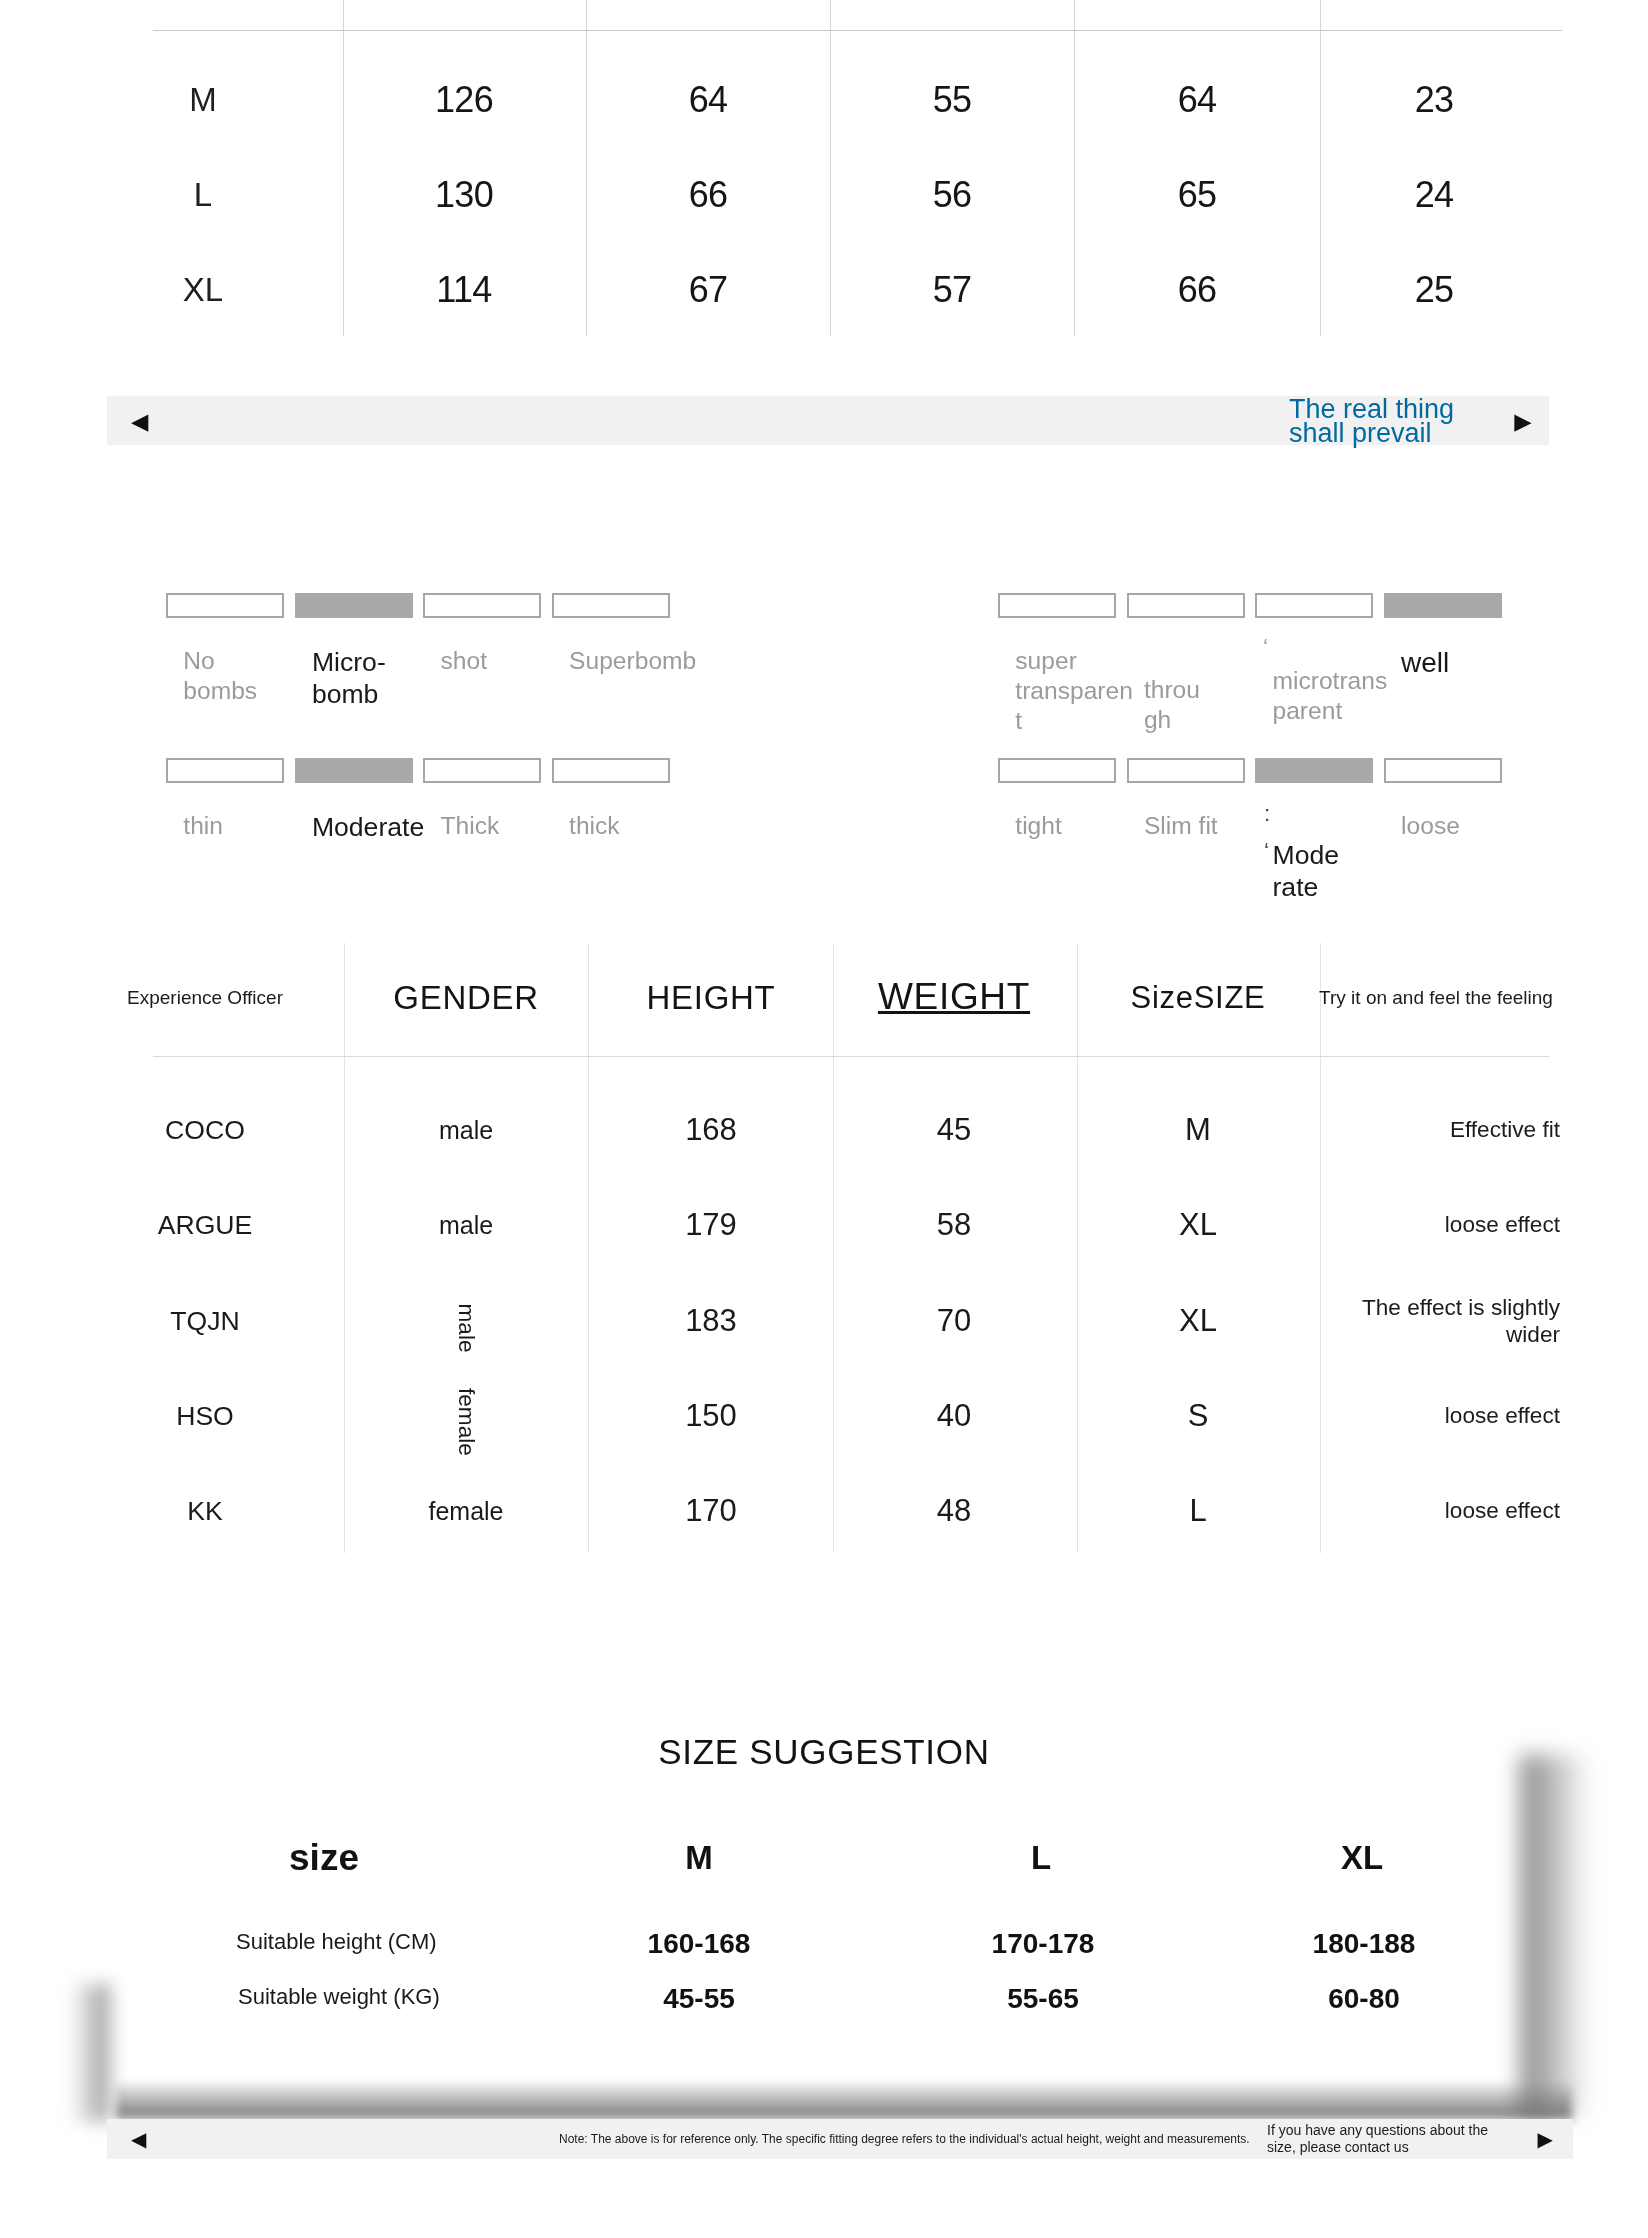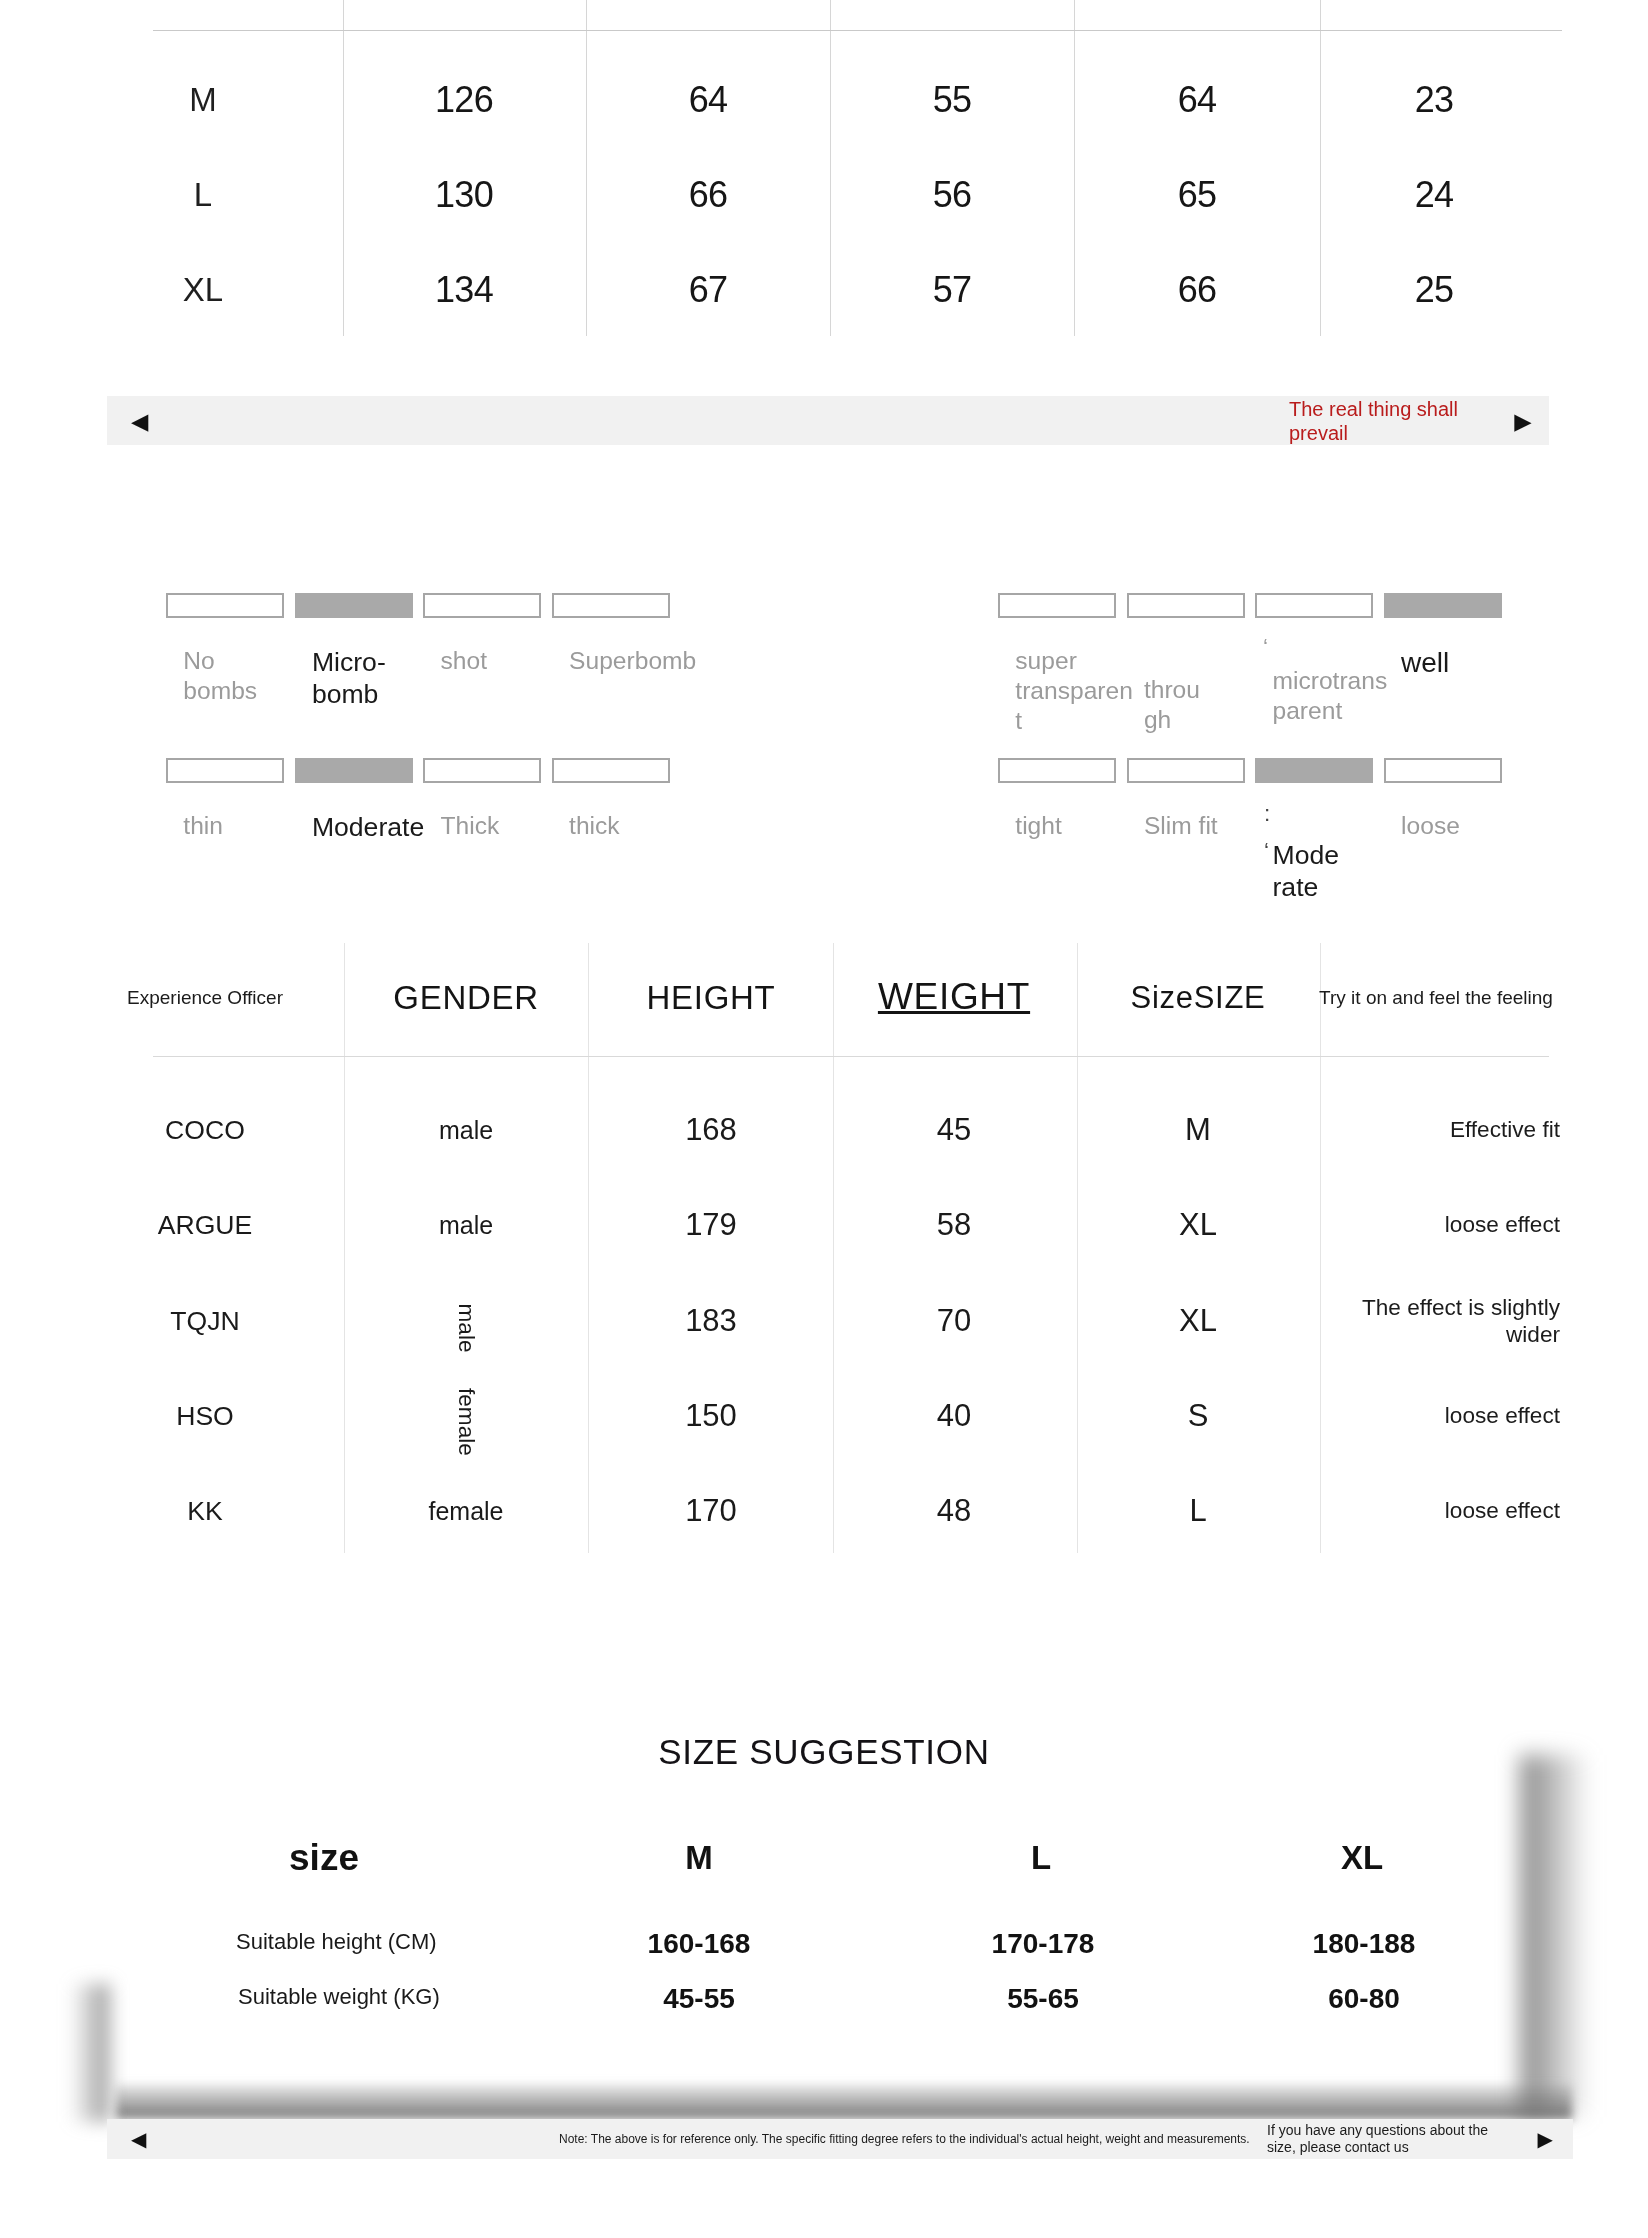--- a/index.html
+++ b/index.html
@@ -79,30 +79,30 @@
     <span class="abs ctr st-val" style="left:1434px;top:100px">23</span>
 
     <span class="abs ctr st-label" style="left:203px;top:195px">L</span>
     <span class="abs ctr st-val" style="left:464px;top:195px">130</span>
     <span class="abs ctr st-val" style="left:708px;top:195px">66</span>
     <span class="abs ctr st-val" style="left:952px;top:195px">56</span>
     <span class="abs ctr st-val" style="left:1197px;top:195px">65</span>
     <span class="abs ctr st-val" style="left:1434px;top:195px">24</span>
 
     <span class="abs ctr st-label" style="left:203px;top:290px">XL</span>
-    <span class="abs ctr st-val" style="left:464px;top:290px">134</span>
+    <span class="abs ctr st-val" style="left:464px;top:290px">114</span>
     <span class="abs ctr st-val" style="left:708px;top:290px">67</span>
     <span class="abs ctr st-val" style="left:952px;top:290px">57</span>
     <span class="abs ctr st-val" style="left:1197px;top:290px">66</span>
     <span class="abs ctr st-val" style="left:1434px;top:290px">25</span>
   </section>
 
   <div class="bar" style="left:107px;top:396px;width:1442px;height:49px">
     <span class="arrow" style="left:24px">◀</span>
-    <div class="bar-text" style="left:1182px;width:219px;font-size:20px;line-height:24px;color:#b91c1c;white-space:normal">The real thing shall prevail</div>
+    <div class="bar-text" style="left:1182px;width:219px;font-size:27px;line-height:24px;color:#0369a1;white-space:normal">The real thing shall prevail</div>
     <span class="arrow" style="right:17.3px">▶</span>
   </div>
 
   <div class="ind-group" style="left:166px;top:593px">
     <div class="ind-boxes">
       <div class="ind-box"></div>
       <div class="ind-box filled"></div>
       <div class="ind-box"></div>
       <div class="ind-box"></div>
     </div>

